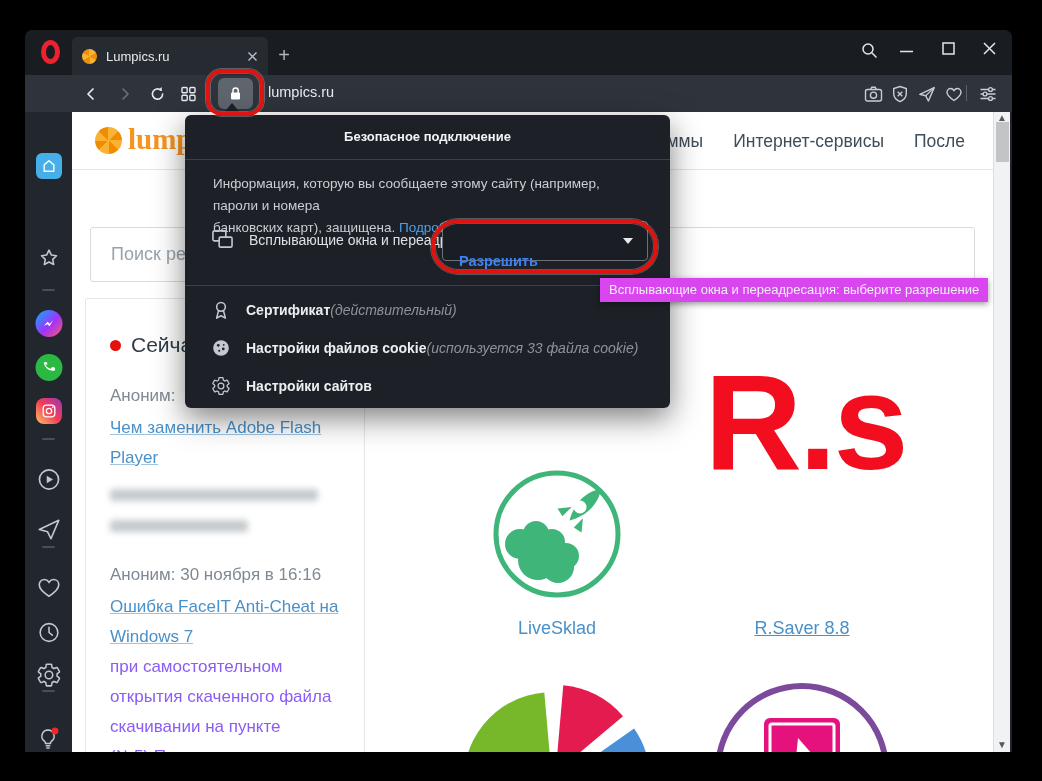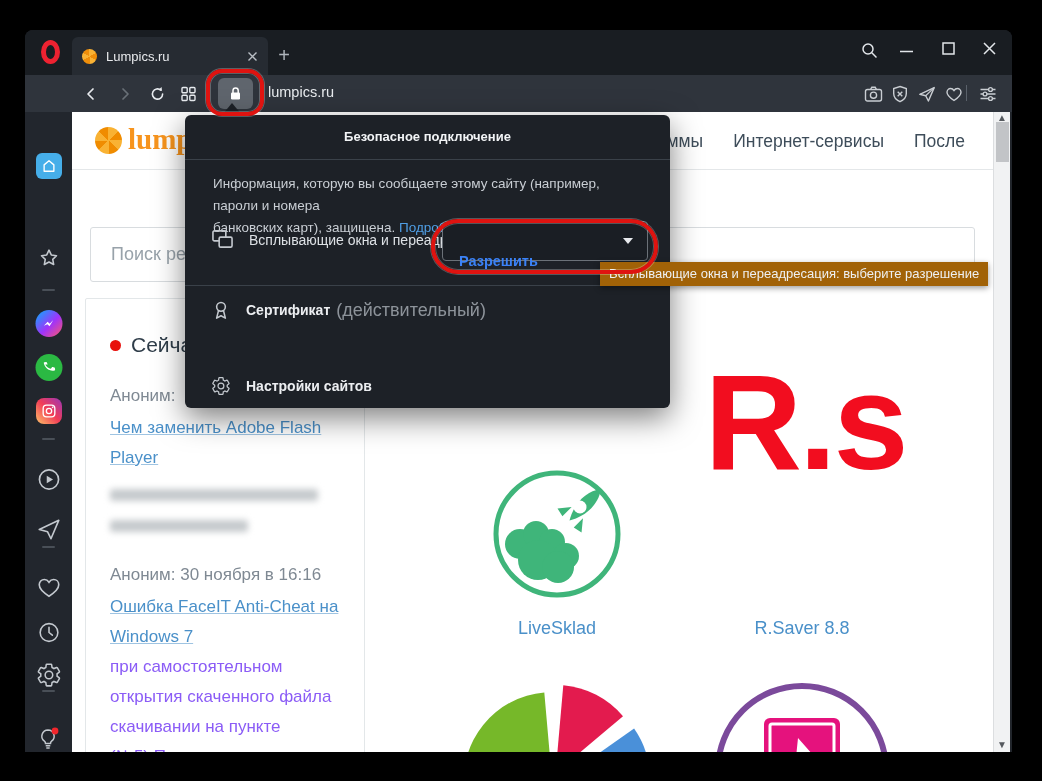--- a/index.html
+++ b/index.html
@@ -63,27 +63,27 @@
   
   .popup { position:absolute; left:160px; top:85px; width:485px; height:293px; background:#1d2127; border-radius:6px; box-shadow:0 10px 30px rgba(0,0,0,.5); z-index:10; }
   .popup-arrow { position:absolute; left:197px; top:73px; width:0; height:0; border-left:10px solid transparent; border-right:10px solid transparent; border-bottom:12px solid #1d2127; z-index:10; }
   .p-title { position:absolute; top:14px; left:0; width:100%; text-align:center; color:#f2f4f6; font-size:13px; font-weight:700; }
   .p-div { position:absolute; left:0; width:100%; height:1px; background:#3a4149; }
   .p-desc { position:absolute; left:28px; top:58px; width:432px; color:#c9ced4; font-size:13.5px; line-height:22px; }
   .p-desc a { color:#4f9fe6; text-decoration:none; }
   .p-row { position:absolute; left:26px; display:flex; align-items:center; }
   .p-label { color:#dde1e5; font-size:14px; margin-left:15px; white-space:nowrap; }
   .p-item-label { color:#eceef1; font-size:14px; font-weight:700; margin-left:15px; white-space:nowrap; }
-  .p-item-detail { color:#8d939a; font-size:18px; margin-left:6px; white-space:nowrap; }
+  .p-item-detail { color:#8d939a; font-size:14px; white-space:nowrap;font-style:italic; }
   .dropdown { position:absolute; right:22px; top:106px; width:206px; height:40px; background:#1a1e24; border:1px solid #6b7178; border-radius:4px; display:flex; align-items:center; padding:0 14px 0 16px; }
   .dd-value { color:#3b82f6; font-size:14.5px; font-weight:700; flex:1;margin-top:40px; }
   .dd-caret { width:0; height:0; border-left:5px solid transparent; border-right:5px solid transparent; border-top:6px solid #e8eaee; }
 
   
-  .tooltip { position:absolute; left:575px; top:232px; background:#a16207; color:#eef0f2; font-size:13px; padding:4px 9px 5px; white-space:nowrap; z-index:12; box-shadow:0 2px 6px rgba(0,0,0,.4); }
+  .tooltip { position:absolute; left:575px; top:248px; background:#d946ef; color:#eef0f2; font-size:13px; padding:4px 9px 5px; white-space:nowrap; z-index:12; box-shadow:0 2px 6px rgba(0,0,0,.4); }
 
   
   .ring { position:absolute; border:4px solid #df1310; z-index:15; box-shadow:0 0 0 1px rgba(255,255,255,.25), inset 0 0 0 1px rgba(255,255,255,.25); }
   .ring1 { left:181px; top:39px; width:58px; height:47px; border-radius:16px; }
   .ring2 { left:406px; top:189px; width:227px; height:55px; border-radius:27px; }
 
   svg { display:block; }
 </style>
 </head>
 <body>
@@ -322,21 +322,21 @@
               <path d="M88 12c9 11 9 29 0 44-9-15-9-33 0-44z"></path>
               <path d="M80 45l-9 11 9 2zM96 45l9 11-9 2z"></path>
             </g>
           </g>
           <circle cx="90" cy="39" r="6.5" fill="#fff"></circle>
         </svg>
       </div>
       <div class="tile-label" style="left:350px;top:506px;width:270px;">LiveSklad</div>
 
       <div class="rs-logo">R.s</div>
-      <div class="tile-label" style="left:595px;top:506px;width:270px;">R.Saver 8.8</div>
+      <div class="tile-label" style="left:595px;top:506px;width:270px;text-decoration:underline;">R.Saver 8.8</div>
 
       <div class="abs" style="left:380px;top:572px;width:200px;height:156px;">
         <svg width="200" height="156" viewBox="0 0 200 156">
           <path d="M100,96 L115.3,182.7 A88,88 0 1 1 92.3,8.4 Z" fill="#76b829"></path>
           <path d="M103.6,88.9 L111.3,1.3 A88,88 0 0 1 171,32.3 Z" fill="#e31b4e"></path>
           <path d="M110,95.1 L182.1,44.6 A88,88 0 0 1 189.7,132.3 Z" fill="#4a90d9"></path>
           <path d="M106.3,103.8 L180.9,150.4 A88,88 0 0 1 136.4,186.5 Z" fill="#f7a21b"></path>
         </svg>
       </div>
 
@@ -398,20 +398,31 @@
       </div>
       <div class="p-div" style="top:170px;"></div>
       <div class="p-row" style="top:180px;height:30px;">
         <svg width="20" height="22" viewBox="0 0 22 24">
             <circle cx="11" cy="8.5" r="4.8" stroke="#c3c8ce" stroke-width="1.7" fill="none"></circle>
             <path d="M8.3 12.5L6.2 21l4.8-2.7L15.8 21l-2.1-8.5" stroke="#c3c8ce" stroke-width="1.7" fill="none" stroke-linejoin="round"></path>
           </svg>
         <span class="p-item-label">Сертификат</span>
         <span class="p-item-detail">(действительный)</span>
       </div>
+      <div class="p-row" style="top:218px;height:30px;">
+        <svg width="20" height="20" viewBox="0 0 22 22">
+            <circle cx="11" cy="11" r="8.6" fill="#c3c8ce"></circle>
+            <circle cx="8" cy="8" r="1.5" fill="#1d2127"></circle>
+            <circle cx="13.5" cy="12" r="1.5" fill="#1d2127"></circle>
+            <circle cx="9" cy="14" r="1.2" fill="#1d2127"></circle>
+            <circle cx="14" cy="7.5" r="1" fill="#1d2127"></circle>
+          </svg>
+        <span class="p-item-label">Настройки файлов cookie</span>
+        <span class="p-item-detail">(используется 33 файла cookie)</span>
+      </div>
       <div class="p-row" style="top:256px;height:30px;">
         <svg width="20" height="20" viewBox="0 0 24 24">
             <path d="M19.4 13c.04-.33.06-.66.06-1s-.02-.67-.06-1l2.1-1.65a.5.5 0 0 0 .12-.64l-2-3.46a.5.5 0 0 0-.6-.22l-2.49 1a7.3 7.3 0 0 0-1.73-1l-.38-2.65A.5.5 0 0 0 13.93 2h-4a.5.5 0 0 0-.49.42l-.38 2.65c-.63.26-1.2.6-1.73 1l-2.49-1a.5.5 0 0 0-.6.22l-2 3.46a.5.5 0 0 0 .12.64L4.46 11c-.04.33-.06.66-.06 1s.02.67.06 1l-2.1 1.65a.5.5 0 0 0-.12.64l2 3.46c.14.24.42.34.6.22l2.49-1c.53.4 1.1.74 1.73 1l.38 2.65c.04.24.25.42.49.42h4c.24 0 .45-.18.49-.42l.38-2.65c.63-.26 1.2-.6 1.73-1l2.49 1c.24.1.52 0 .6-.22l2-3.46a.5.5 0 0 0-.12-.64zM11.93 15.5a3.5 3.5 0 1 1 0-7 3.5 3.5 0 0 1 0 7z" fill="none" stroke="#c3c8ce" stroke-width="1.5"></path>
           </svg>
         <span class="p-item-label">Настройки сайтов</span>
       </div>
     </div>
 
     <div class="tooltip">Всплывающие окна и переадресация: выберите разрешение</div>
 

